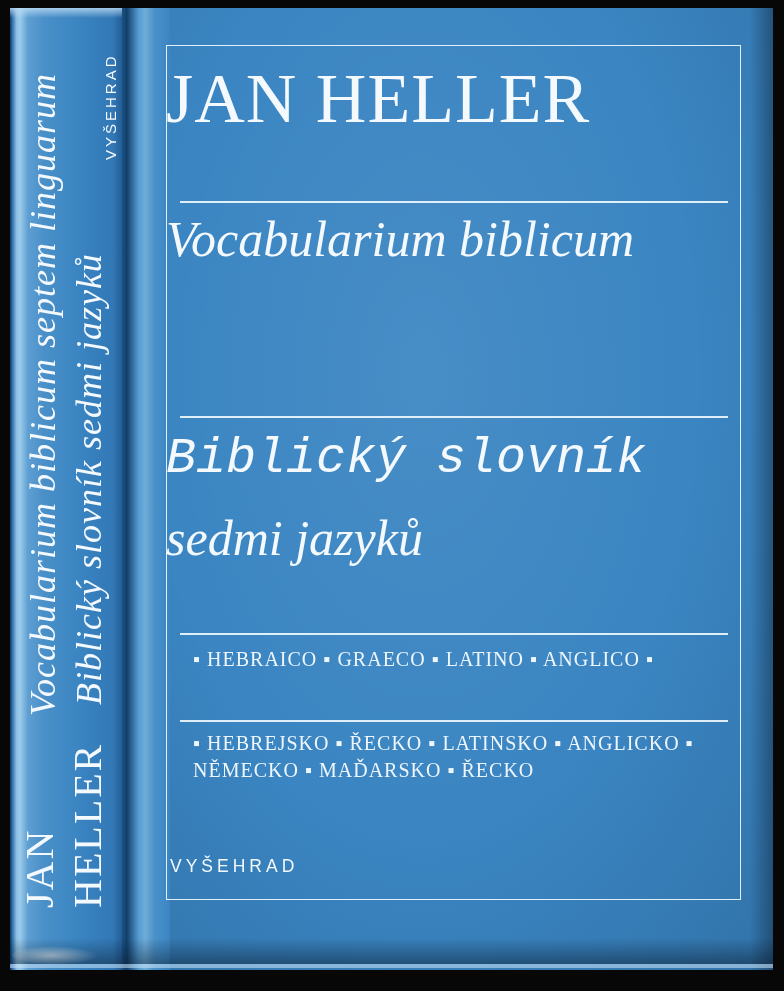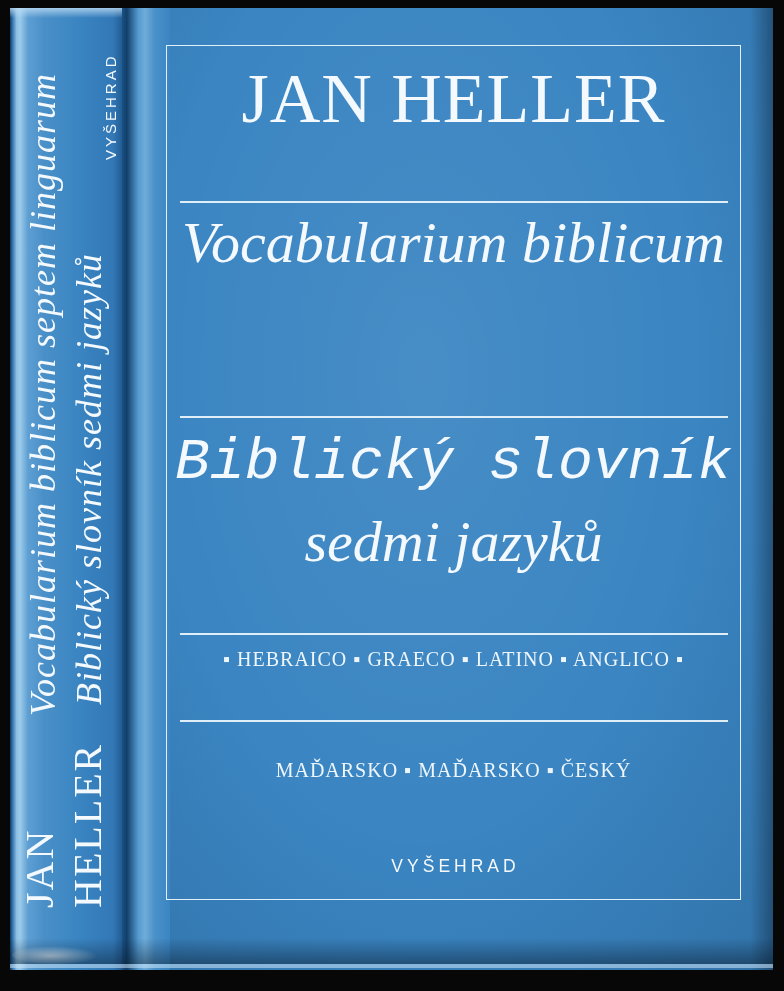--- a/index.html
+++ b/index.html
@@ -29,27 +29,27 @@
     background:radial-gradient(ellipse at 42% 38%,rgba(255,255,255,.07) 0%,rgba(255,255,255,0) 55%,rgba(5,20,38,.16) 100%);}
   .right-shade{left:740px;top:0;width:23px;height:962px;
     background:linear-gradient(90deg,rgba(6,18,33,0),rgba(6,18,33,.38));}
   .bottom-rim{left:0;top:956px;width:763px;height:4px;background:rgba(205,230,248,.55);}
   .bottom-shade{left:0;top:930px;width:763px;height:26px;
     background:linear-gradient(180deg,rgba(4,16,30,0),rgba(4,16,30,.42));}
 
   .frame{left:156px;top:37px;width:575px;height:855px;
     border:1.5px solid rgba(240,248,253,.92);}
 
-  .ctext{left:156px;width:575px;text-align:center;color:var(--text-white,#f4f9fd);line-height:1;}
+  .ctext{left:156px;width:575px;color:var(--text-white,#f4f9fd);line-height:1;}
   .author{top:56px;font-size:70px;letter-spacing:1px;}
   .rule{left:170px;width:548px;height:2px;background:var(--rule-white,#e9f3fa);opacity:.95;}
   .r1{top:193px;} .r2{top:408px;} .r3{top:625px;} .r4{top:712px;}
-  .ital{font-style:italic;font-size:58px;}
+  .ital{font-style:italic;font-size:50px;}
   .tl1{top:206px;} .tl2{top:289px;} .tc1{top:426px;font-family:Liberation Mono, monospace;} .tc2{top:505px;}
-  .lang{font-size:20px;letter-spacing:1px;color:#eef6fc;}
+  .lang{font-size:20px;letter-spacing:1px;color:#eef6fc;padding-left:27px;}
   .ll1{top:641px;} .ll2{top:668px;} .lc1{top:725px;} .lc2{top:752px;}
   .pub{top:850px;font-family:"Liberation Sans",sans-serif;font-size:17.5px;
        letter-spacing:4px;text-indent:4px;}
 
   
   .sp{writing-mode:vertical-rl;transform:rotate(180deg);color:var(--text-white,#f4f9fd);
       white-space:nowrap;overflow:visible;}
   .sp-t1{left:10px;top:48px;width:46px;height:660px;line-height:46px;
          font-style:italic;font-size:36px;letter-spacing:1px;}
   .sp-t2{left:57px;top:242px;width:44px;height:455px;line-height:44px;
@@ -88,21 +88,22 @@
     <div class="ctext ital tl1">Vocabularium biblicum</div>
 
     <div class="rule r2"></div>
     <div class="ctext ital tc1">Biblický slovník</div>
     <div class="ctext ital tc2">sedmi jazyků</div>
 
     <div class="rule r3"></div>
     <div class="ctext lang ll1">▪ HEBRAICO ▪ GRAECO ▪ LATINO ▪ ANGLICO ▪</div>
 
     <div class="rule r4"></div>
-    <div class="ctext lang lc2">MAĎARSKO ▪ MAĎARSKO ▪ ČESKÝ</div>
+    <div class="ctext lang lc1">▪ HEBREJSKO ▪ ŘECKO ▪ LATINSKO ▪ ANGLICKO ▪</div>
+    <div class="ctext lang lc2">NĚMECKO ▪ MAĎARSKO ▪ ŘECKO</div>
 
     <div class="ctext pub">VYŠEHRAD</div>
 
     <div class="spine-bottom-light"></div>
     <div class="bottom-shade"></div>
     <div class="bottom-rim"></div>
   </div>
 </div>
 
 </body></html>

